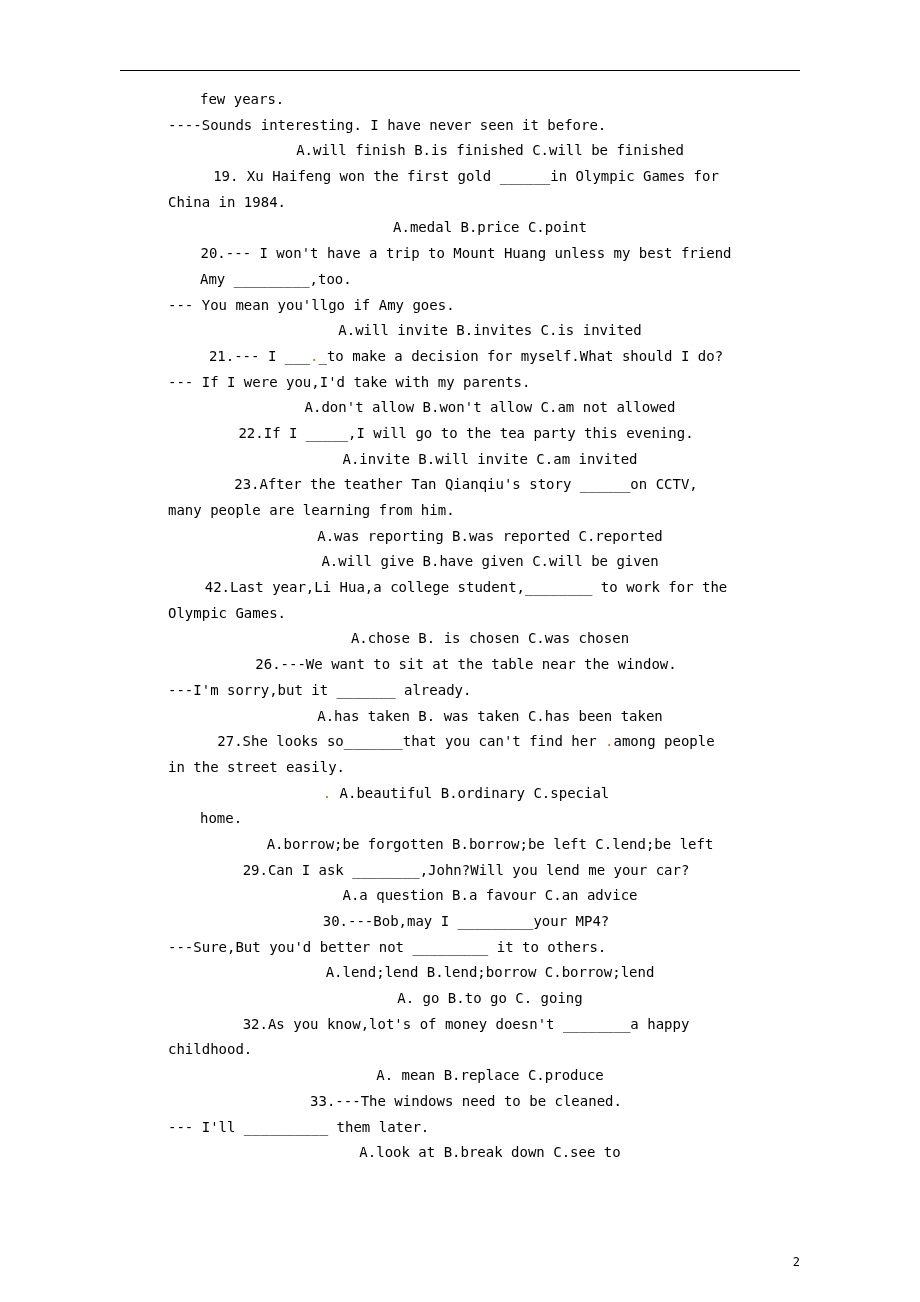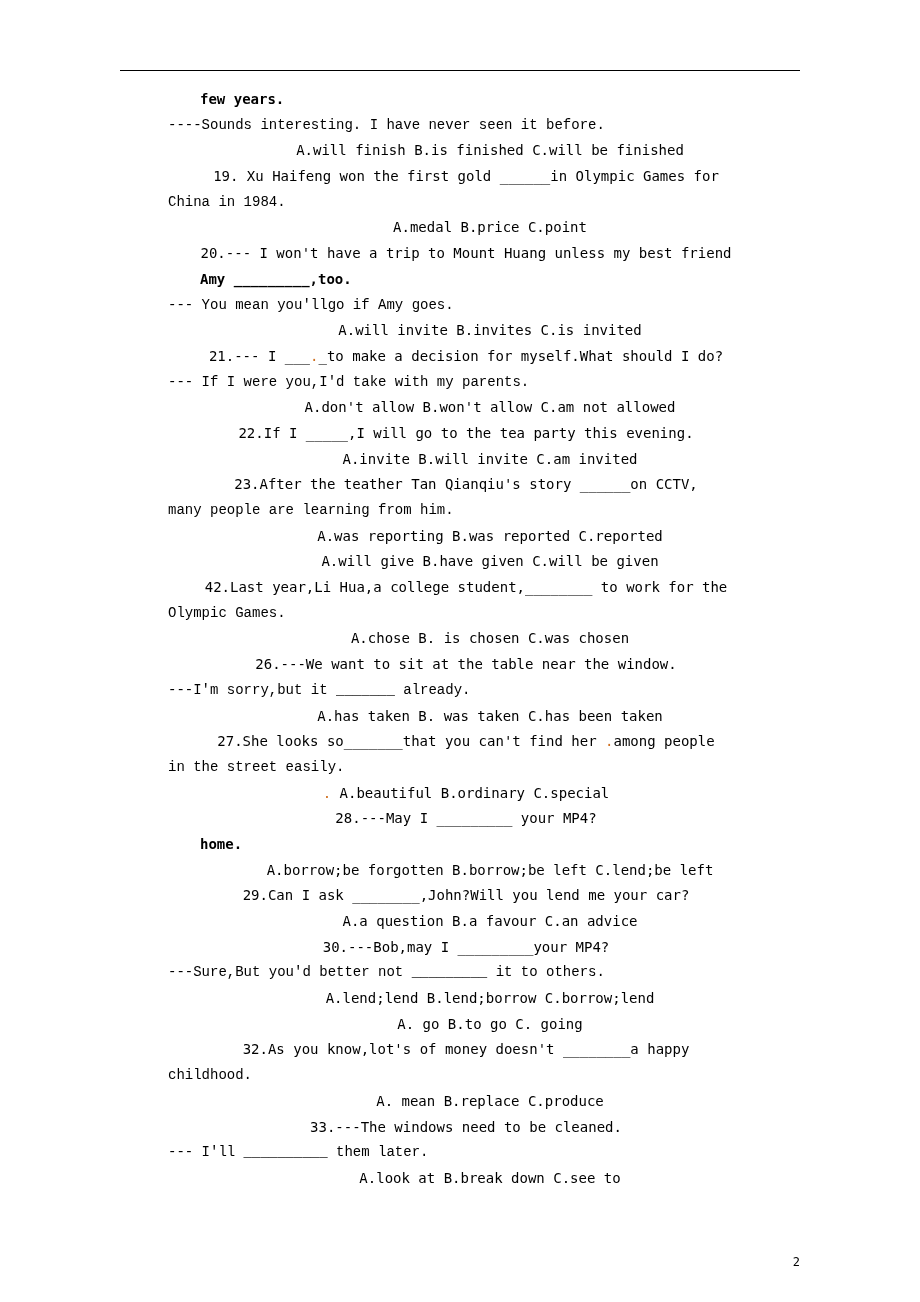--- a/index.html
+++ b/index.html
@@ -26,25 +26,23 @@
     position: absolute;
     bottom: 30px;
     right: 120px;
     font-size: 12px;
   }
   .q { 
     margin-bottom: 4px;
   }
   .cont-line {
     padding-left: 80px;
-    font-weight: bold;
   }
   .dialog-line {
     padding-left: 48px;
-    font-family: Liberation Mono, monospace;
   }
   .opts {
     padding-left: 60px;
     text-align: center;
   }
   .q-num-line {
     padding-left: 12px;
     text-align: center;
   }
   .dot-orange {
@@ -78,21 +76,20 @@
       <div class="q opts"><span>A.will give    B.have given   C.will be given</span></div>
       <div class="q q-num-line"><span>42.Last year,Li Hua,a college student,________ to work for the</span></div>
       <div class="q dialog-line"><span>Olympic Games.</span></div>
       <div class="q opts"><span>A.chose       B. is chosen    C.was chosen</span></div>
       <div class="q q-num-line"><span>26.---We want to sit at the table near the window.</span></div>
       <div class="q dialog-line"><span>---I'm sorry,but it _______ already.</span></div>
       <div class="q opts"><span>A.has taken    B. was taken    C.has been taken</span></div>
       <div class="q q-num-line"><span>27.She looks so_______that you can't find her </span><span class="dot-orange">.</span><span>among people</span></div>
       <div class="q dialog-line"><span>in the street easily.</span></div>
       <div class="q q-num-line"><span></span><span class="dot-orange">.</span><span>  A.beautiful    B.ordinary     C.special</span></div>
-      <div class="q q-num-line"><span>28.---May I _________ your MP4?</span></div>
       <div class="q cont-line"><span>home.</span></div>
       <div class="q opts"><span>A.borrow;be forgotten      B.borrow;be left      C.lend;be left</span></div>
       <div class="q q-num-line"><span>29.Can I ask ________,John?Will you lend me your car?</span></div>
       <div class="q opts"><span>A.a question      B.a favour     C.an advice</span></div>
       <div class="q q-num-line"><span>30.---Bob,may I _________your MP4?</span></div>
       <div class="q dialog-line"><span>---Sure,But you'd better not _________ it to others.</span></div>
       <div class="q opts"><span>A.lend;lend    B.lend;borrow   C.borrow;lend</span></div>
       <div class="q opts"><span>A. go      B.to go         C. going</span></div>
       <div class="q q-num-line"><span>32.As you know,lot's of money doesn't ________a happy</span></div>
       <div class="q dialog-line"><span>childhood.</span></div>

